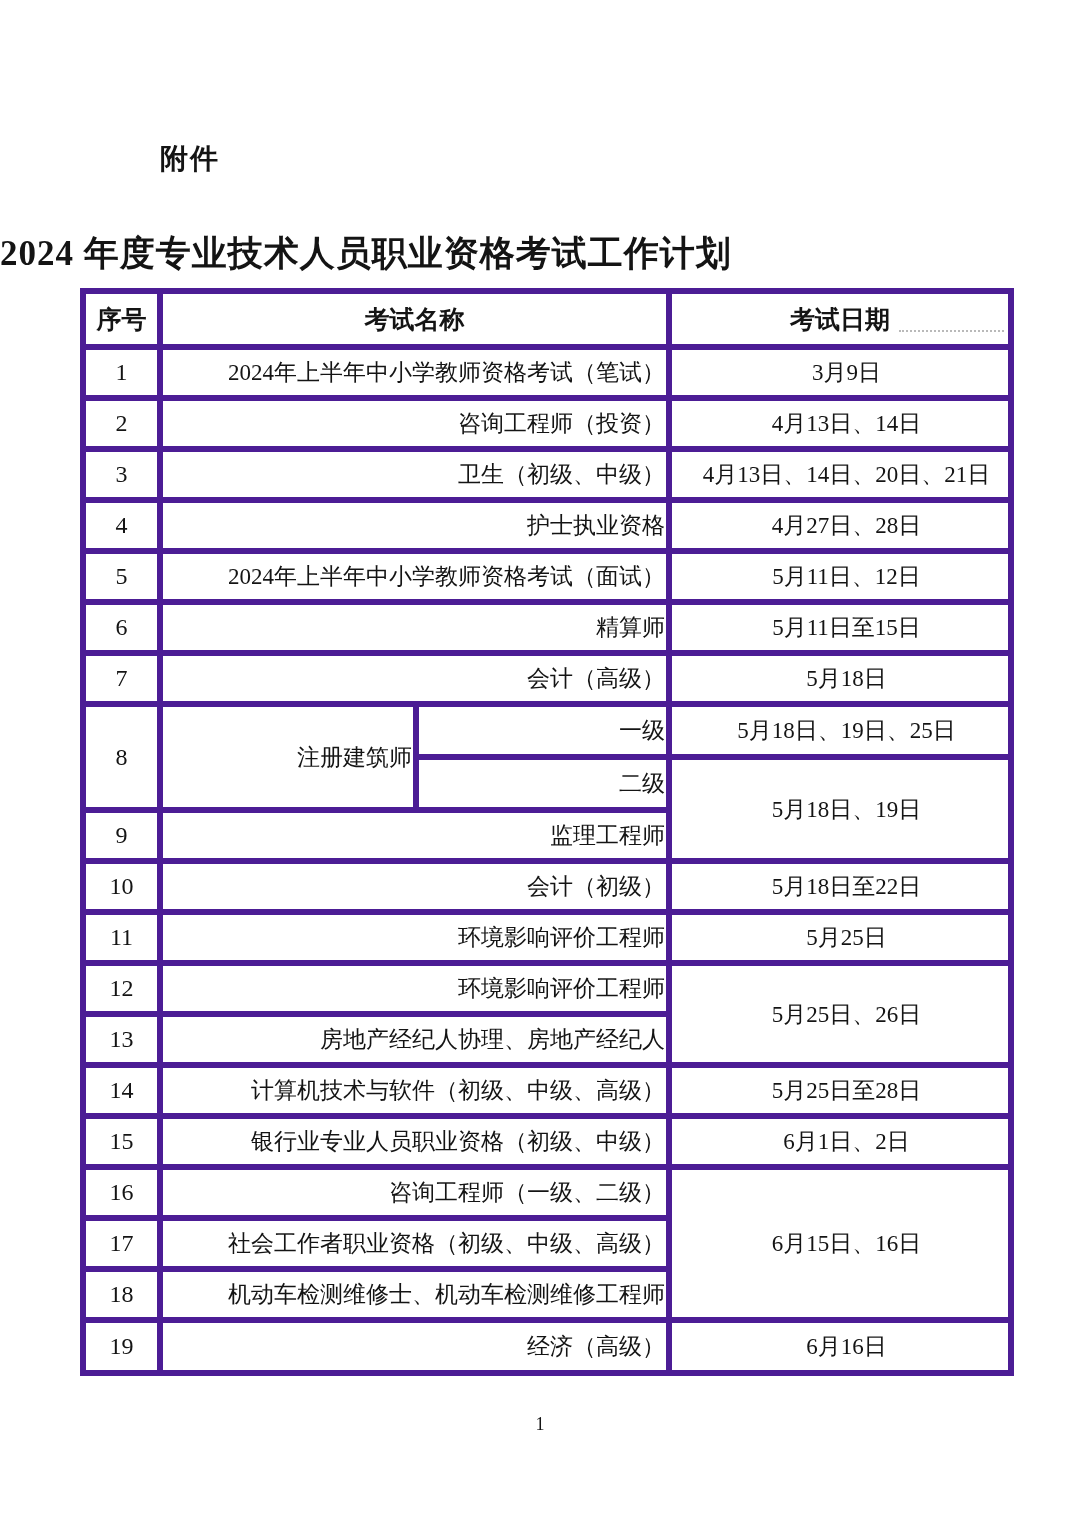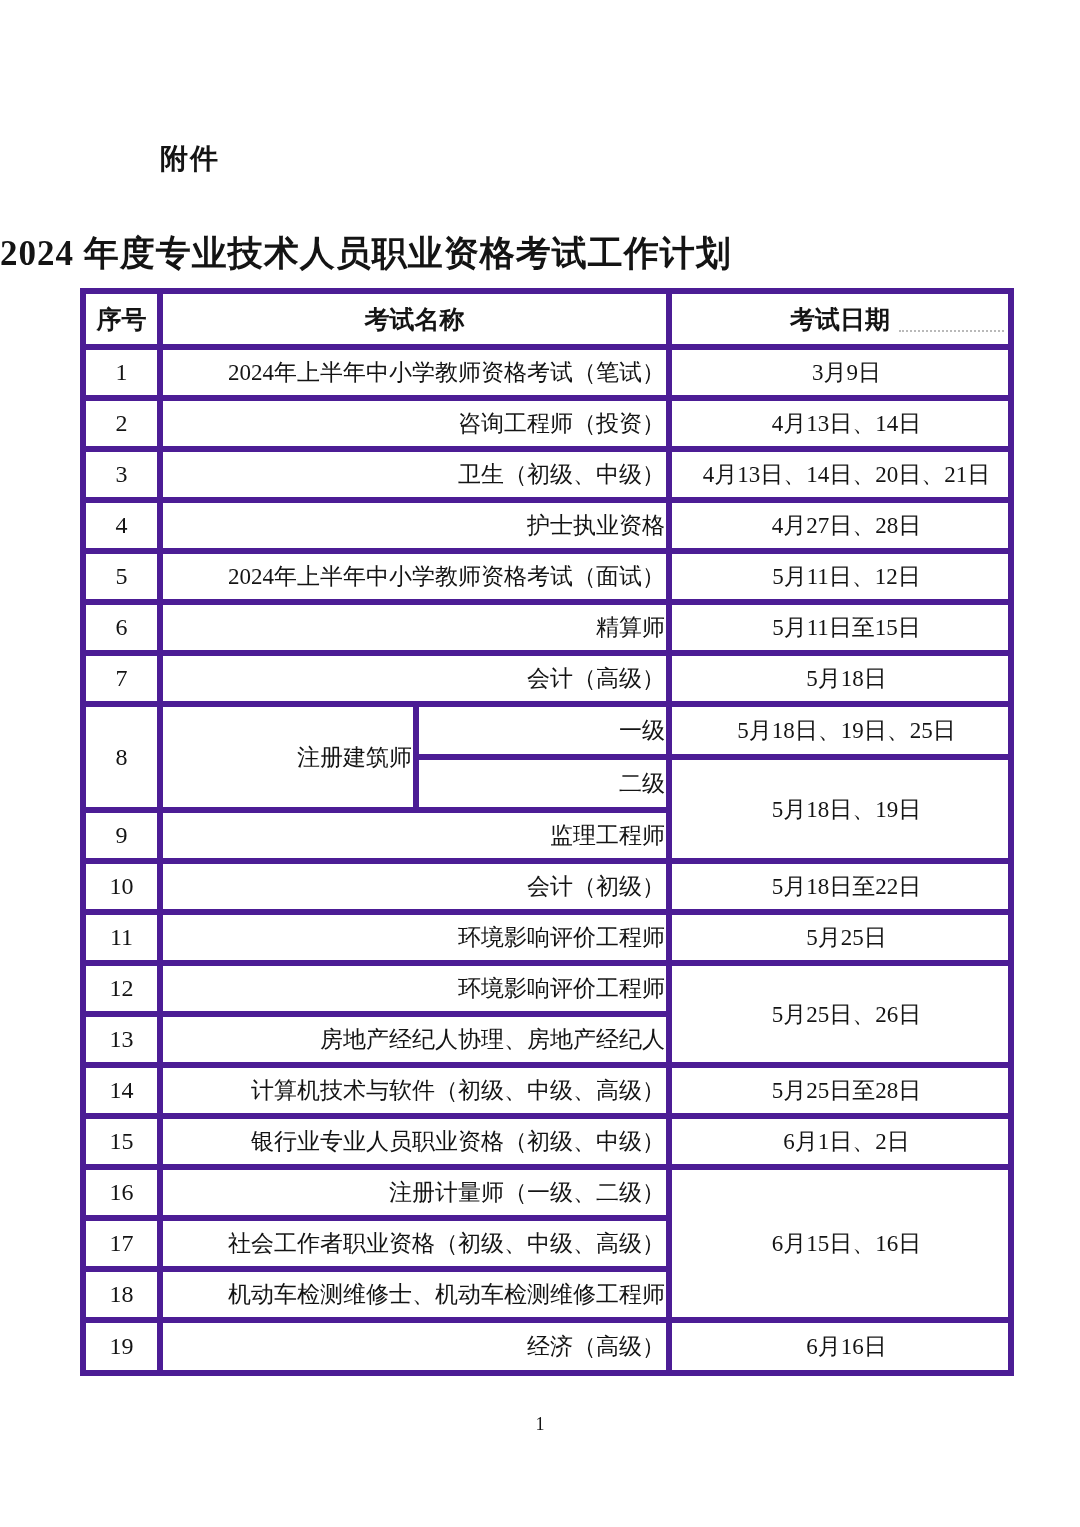--- a/index.html
+++ b/index.html
@@ -176,21 +176,21 @@
         <td class="date">5月25日至28日</td>
       </tr>
       <tr>
         <td class="num">15</td>
         <td class="name" colspan="2">银行业专业人员职业资格（初级、中级）</td>
         <td class="date">6月1日、2日</td>
       </tr>
 
       <tr>
         <td class="num">16</td>
-        <td class="name" colspan="2">注册计量师（一级、二级）</td>
+        <td class="name" colspan="2">咨询工程师（一级、二级）</td>
         <td class="date" rowspan="3">6月15日、16日</td>
       </tr>
       <tr>
         <td class="num">17</td>
         <td class="name" colspan="2">社会工作者职业资格（初级、中级、高级）</td>
       </tr>
       <tr>
         <td class="num">18</td>
         <td class="name" colspan="2">机动车检测维修士、机动车检测维修工程师</td>
       </tr>

